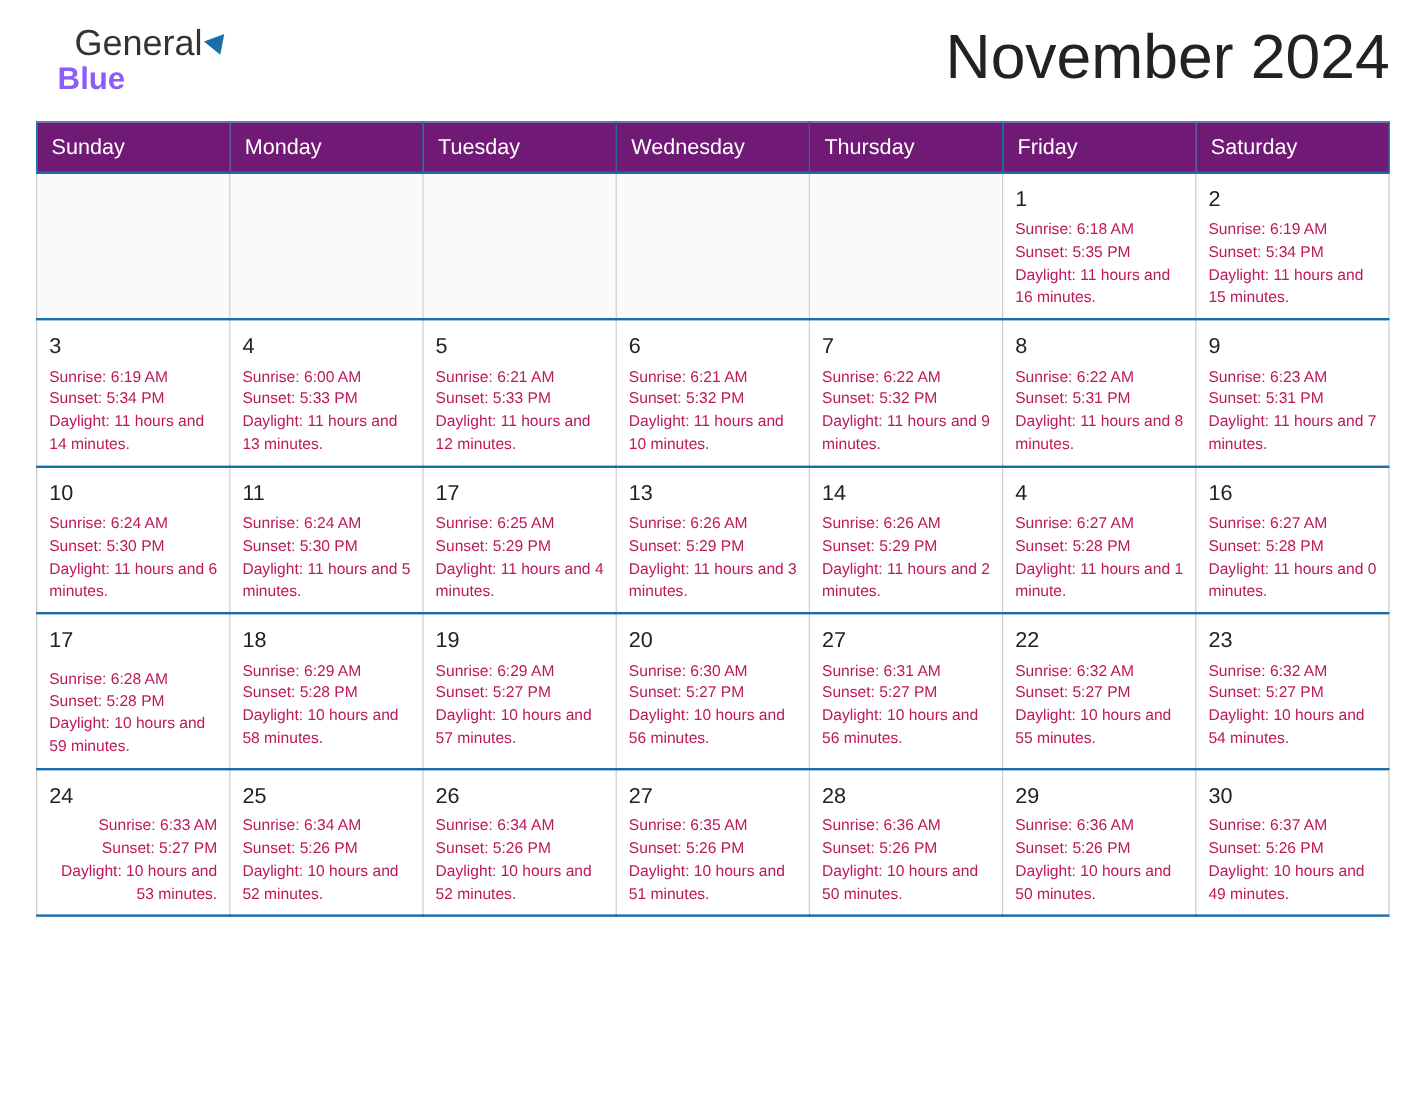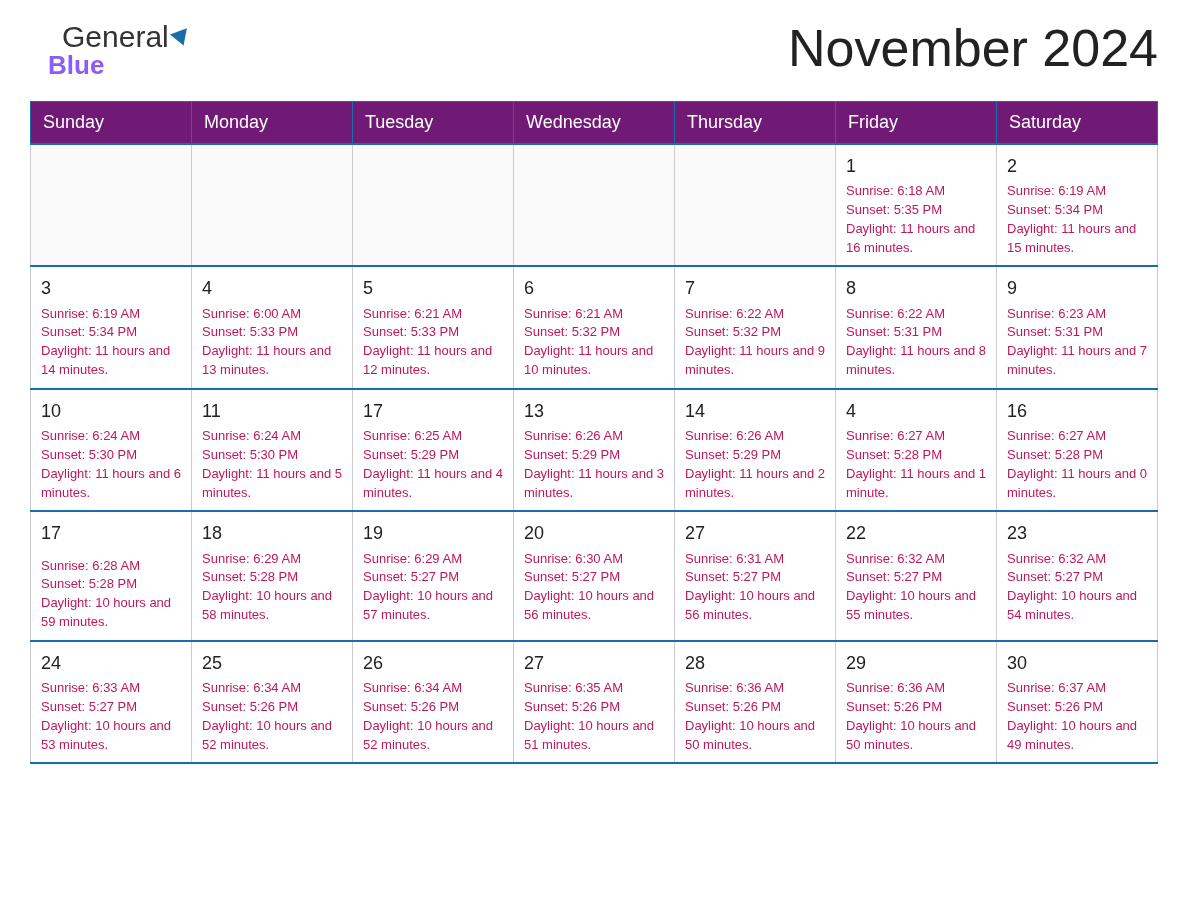--- a/index.html
+++ b/index.html
@@ -286,21 +286,21 @@
         <td>
           <span class="day-number">23</span>
           <div class="day-info" style="white-space: pre-line;">Sunrise: 6:32 AM
 Sunset: 5:27 PM
 Daylight: 10 hours and 54 minutes.</div>
         </td>
       </tr>
       <tr>
         <td>
           <span class="day-number">24</span>
-          <div class="day-info" style="white-space: pre-line;">Sunrise: 6:33 AM
+          <div class="day-info" style="white-space: pre-line; text-align: right;">Sunrise: 6:33 AM
 Sunset: 5:27 PM
 Daylight: 10 hours and 53 minutes.</div>
         </td>
         <td>
           <span class="day-number">25</span>
           <div class="day-info" style="white-space: pre-line;">Sunrise: 6:34 AM
 Sunset: 5:26 PM
 Daylight: 10 hours and 52 minutes.</div>
         </td>
         <td>

